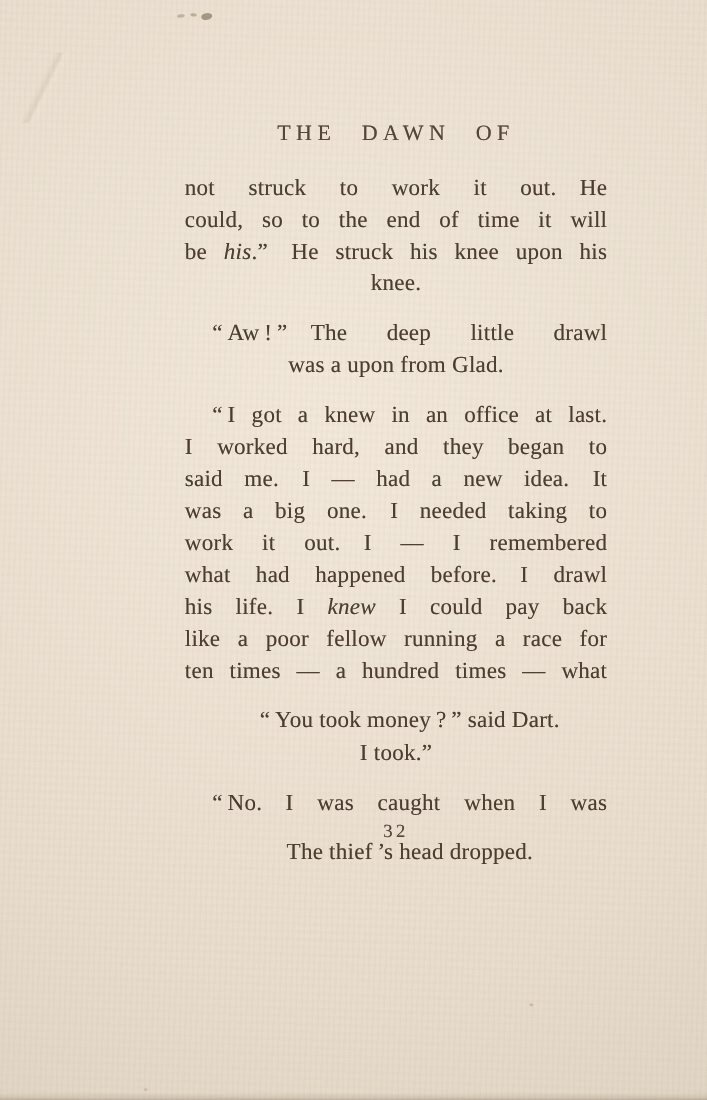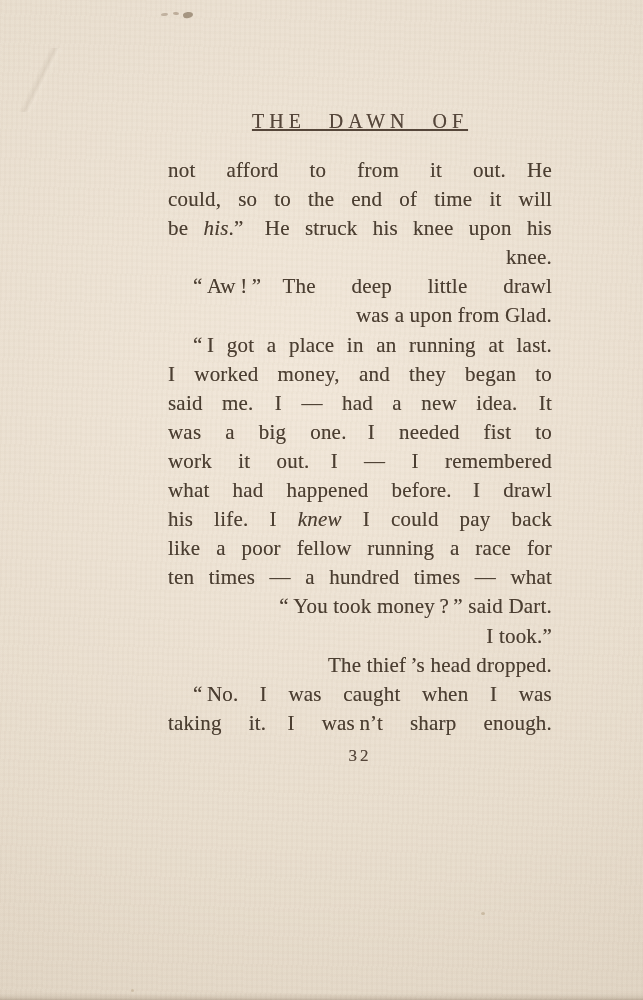--- a/index.html
+++ b/index.html
@@ -59,36 +59,35 @@
     left: 168px;
     top: 110px;
     width: 384px;
     text-align: center;
     font-size: 20px;
     letter-spacing: 5px;
     word-spacing: 13px;
     color: #55463a;
     text-shadow: 0 0 0.5px rgba(85,70,58,0.55);
     white-space: nowrap;
-    text-decoration: underline;
   }
   .text-block {
     position: absolute;
     left: 168px;
     top: 156px;
     width: 384px;
     font-size: 21px;
     line-height: 29.1px;
     letter-spacing: 0.2px;
     color: #4b3e31;
     text-shadow: 0 0 0.5px rgba(75,62,49,0.5);
   }
-  .line { text-align: right; height: 29.1px; }
+  .line { text-align: center; height: 29.1px; }
   .line.justify { text-align: justify; text-align-last: justify; }
-  .line.indent { padding-left: 25px; }
+  .line.indent { padding-left: 25px; margin-top: 16px; }
   .line i { }
 
   .folio {
     position: absolute;
     left: 168px;
     top: 746px;
     width: 384px;
     text-align: center;
     font-size: 17px;
     letter-spacing: 3px;
@@ -105,38 +104,37 @@
 
   <span class="smudge smudge-1"></span>
   <span class="smudge smudge-2"></span>
   <span class="smudge smudge-3"></span>
   <span class="speck speck-1"></span>
   <span class="speck speck-2"></span>
 
   <div class="running-header">THE DAWN OF</div>
 
   <div class="text-block" id="text-block">
-      <div class="line justify"><span>not afford to from it out. He</span></div>
+      <div class="line justify"><span>not struck to work it out. He</span></div>
       <div class="line justify"><span>could, so to the end of time it will</span></div>
       <div class="line justify"><span>be </span><i>his</i><span>.” He struck his knee upon his</span></div>
       <div class="line"><span>knee.</span></div>
       <div class="line indent justify"><span>“ Aw ! ” The deep little drawl</span></div>
       <div class="line"><span>was a upon from Glad.</span></div>
-      <div class="line indent justify"><span>“ I got a place in an running at last.</span></div>
-      <div class="line justify"><span>I worked money, and they began to</span></div>
+      <div class="line indent justify"><span>“ I got a knew in an office at last.</span></div>
+      <div class="line justify"><span>I worked hard, and they began to</span></div>
       <div class="line justify"><span>said me. I — had a new idea. It</span></div>
-      <div class="line justify"><span>was a big one. I needed fist to</span></div>
+      <div class="line justify"><span>was a big one. I needed taking to</span></div>
       <div class="line justify"><span>work it out. I — I remembered</span></div>
       <div class="line justify"><span>what had happened before. I drawl</span></div>
       <div class="line justify"><span>his life. I </span><i>knew</i><span> I could pay back</span></div>
       <div class="line justify"><span>like a poor fellow running a race for</span></div>
       <div class="line justify"><span>ten times — a hundred times — what</span></div>
       <div class="line indent"><span>“ You took money ? ” said Dart.</span></div>
       <div class="line"><span>I took.”</span></div>
+      <div class="line indent justify"><span>“ No. I was caught when I was</span></div>
       <div class="line indent"><span>The thief ’s head dropped.</span></div>
-      <div class="line indent justify"><span>“ No. I was caught when I was</span></div>
-      <div class="line justify"><span>taking it. I was n’t sharp enough.</span></div>
     </div>
 
   <div class="folio">32</div>
 
   <div class="page-bottom-edge"></div>
 </div>
 
 </body></html>

